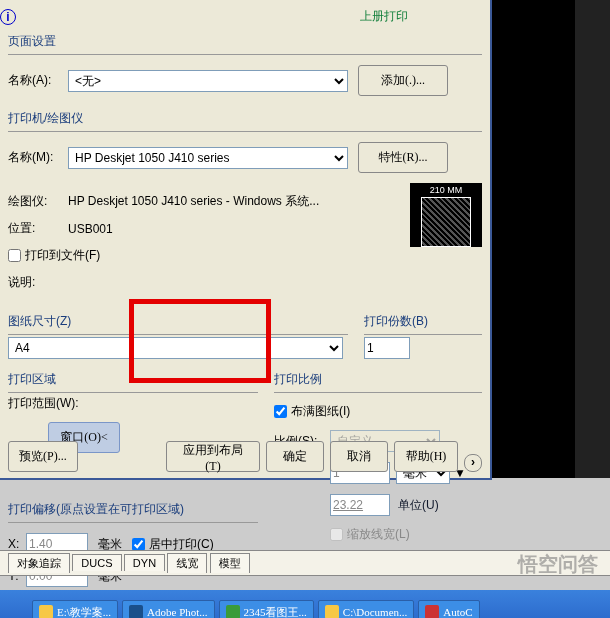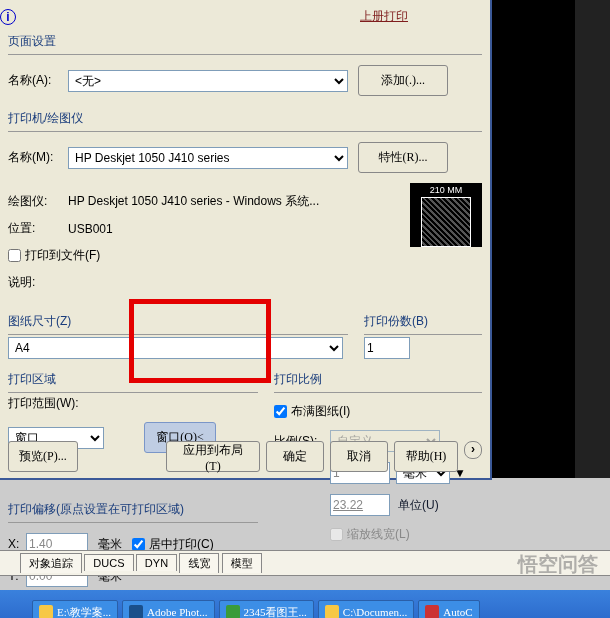--- a/index.html
+++ b/index.html
@@ -1,37 +1,37 @@
 <!DOCTYPE html>
 <html><head>
 <meta charset="utf-8">
 <style>
 body{margin:0;font:12px 'Microsoft YaHei',SimSun,Arial;background:#fff;overflow:hidden}
 .app{width:610px;height:618px;position:relative;background:#ccc}
 .dlg{position:absolute;left:0;top:0;width:490px;height:478px;background:#ece9d8;border-right:2px solid #3b5998;border-bottom:2px solid #3b5998}
 .sec{margin:4px 8px;padding-top:4px}
 .sec-h{color:#1a3d7c;font-size:12px;margin-bottom:4px}
-.link{color:#7f1d1d;text-decoration:underline;margin:4px 0 0 340px;display:inline-block}
+.link{color:#15803d;margin:4px 0 0 340px;display:inline-block}
 .info-i{display:inline-block;width:14px;height:14px;border:1px solid #00c;border-radius:8px;color:#00c;text-align:center;line-height:14px;font-weight:bold;margin-right:4px;vertical-align:middle}
 .row{margin:10px 0;display:flex;align-items:center}
 .lbl{display:inline-block;width:60px}
 select,input[type=text]{border:1px solid #7f9db9;background:#fff;height:20px;font:12px Arial;padding:0 2px}
 select{height:22px}
 .btn{background:#ece9d8;border:1px solid #888;border-radius:3px;height:31px;padding:0 10px;font:12px 'Microsoft YaHei';cursor:pointer}
 .hr{border:0;border-top:1px solid #999;margin:2px 0}
 .cb{margin:0 4px 0 0;vertical-align:middle}
 .preview{width:72px;height:62px;background:#000;display:inline-block;vertical-align:top;margin-left:12px;color:#fff;font:9px Arial;text-align:center;padding-top:2px}
 .preview .box{width:48px;height:48px;border:1px solid #fff;margin:2px auto;background:repeating-linear-gradient(45deg,#000,#000 2px,#555 2px,#555 4px)}
 .redbox{position:absolute;left:129px;top:299px;width:132px;height:74px;border:5px solid #e40000;pointer-events:none}
 .hl{background:#bfcde3;border:1px solid #7a96c8;border-radius:3px}
 .dis{color:#888;background:#ece9d8}
 .black{position:absolute;left:492px;top:0;width:118px;height:478px;background:#000}
 .ruler{height:100%;background:linear-gradient(to right,#000,#000 70%,#222 70%,#222)}
 .statusarea{position:absolute;left:0;top:480px;width:610px;height:110px}
-.tabs{background:#f4f2e8;border-top:1px solid #888;border-bottom:1px solid #888;padding:2px 20px;margin-top:70px}
+.tabs{background:#f4f2e8;border-top:1px solid #888;border-bottom:1px solid #888;padding:2px 8px;margin-top:70px}
 .tab{display:inline-block;background:#f8f6ee;border:1px solid #888;border-bottom:none;padding:2px 8px;font-size:11px;margin-right:-1px}
 .taskbar{position:absolute;left:0;top:590px;width:610px;height:44px;background:linear-gradient(#3a81dd,#2661c5);display:flex;align-items:center}
 .tbtn{background:#3c8ee6;border:1px solid #2a5fa8;height:22px;margin:0 2px;padding:0 6px;color:#fff;font:11px 'Microsoft YaHei';display:flex;align-items:center;border-radius:2px}
 .ticon{width:14px;height:14px;background:#f7c845;margin-right:4px;border-radius:2px}
 .watermark{position:absolute;right:12px;bottom:40px;color:rgba(128,128,128,.6);font-size:20px;font-weight:bold}
 .arrow{display:inline-block;width:16px;height:16px;border:1px solid #888;border-radius:8px;text-align:center;line-height:14px;font-weight:bold;background:#ece9d8}
 </style>
 </head>
 <body>
 
@@ -94,21 +94,20 @@
       <input type="text" style="width: 40px;" value="1">
     </div>
   </div>
 
   <div style="display:flex">
     <div class="sec" style="width:250px">
       <div class="sec-h">打印区域</div>
       <hr class="hr">
       <div>打印范围(W):</div>
       <div class="row">
-        <select style="width:96px"><option>窗口</option></select>
         <button class="btn hl" style="margin-left:40px;width:72px">窗口(O)&lt;</button>
       </div>
     </div>
     <div class="sec" style="flex:1">
       <div class="sec-h">打印比例</div>
       <hr class="hr">
       <div class="row">
             <input type="checkbox" checked="" class="cb" style="">
             <span>布满图纸(I)</span>
           </div>
@@ -142,21 +141,21 @@
           <input type="checkbox" checked="" class="cb" style="">
           <span>居中打印(C)</span>
         </div>
     <div class="row">
           <span style="width:18px">Y:</span>
           <input type="text" class="dis" disabled="" style="width: 56px;" value="0.00">
           <span style="margin:0 10px">毫米</span>
         </div>
   </div>
 
-  <div style="position:absolute;bottom:6px;left:8px;right:8px;display:flex;align-items:flex-start">
+  <div style="position:absolute;bottom:6px;left:8px;right:8px;display:flex;align-items:flex-end">
     <button class="btn">预览(P)...</button>
     <div style="flex:1"></div>
     <button class="btn" style="width:94px">应用到布局(T)</button>
     <button class="btn" style="width:58px;margin-left:6px">确定</button>
     <button class="btn" style="width:58px;margin-left:6px">取消</button>
     <button class="btn" style="width:64px;margin-left:6px">帮助(H)</button>
     <span class="arrow" style="margin-left:6px">›</span>
   </div>
 
   <div class="redbox"></div>

